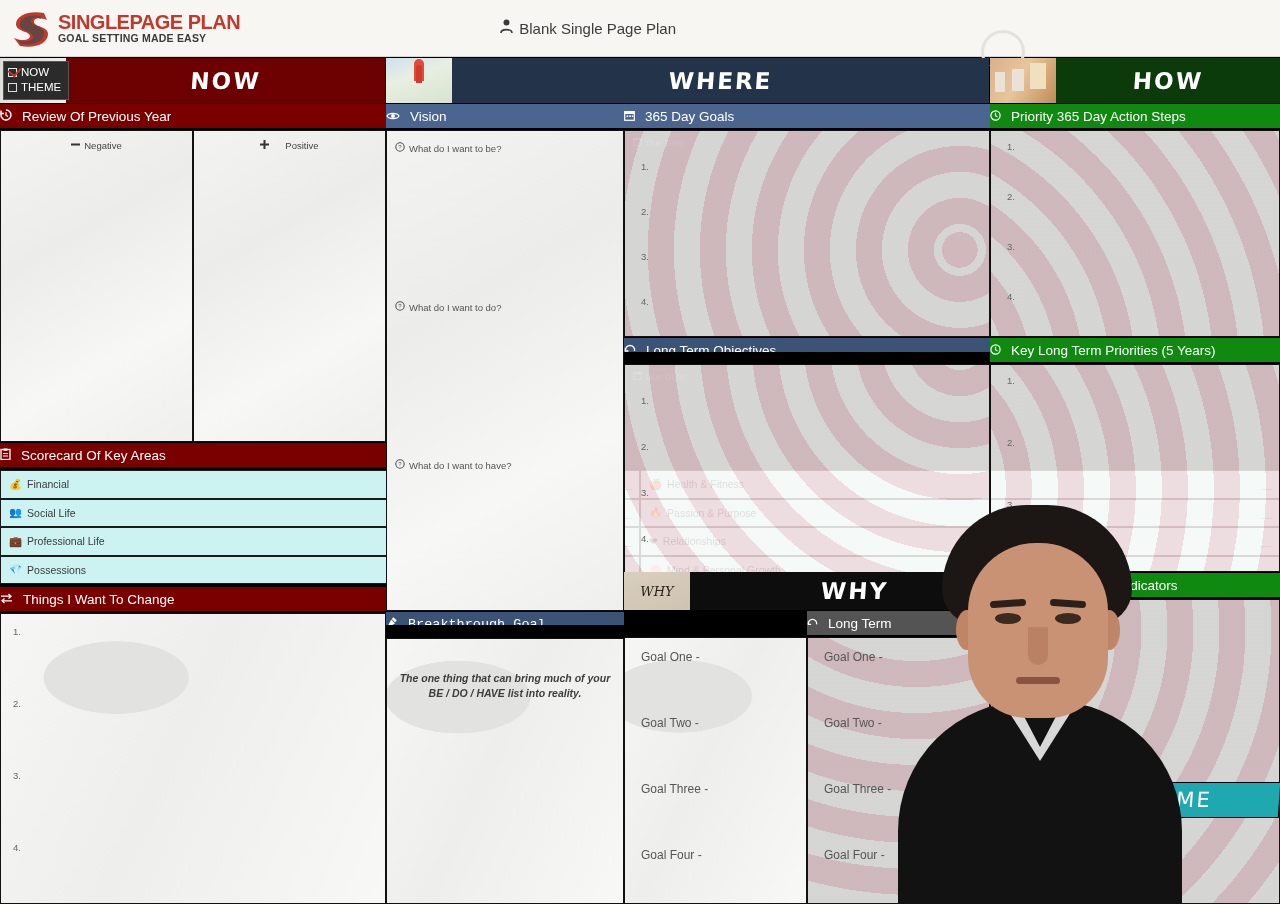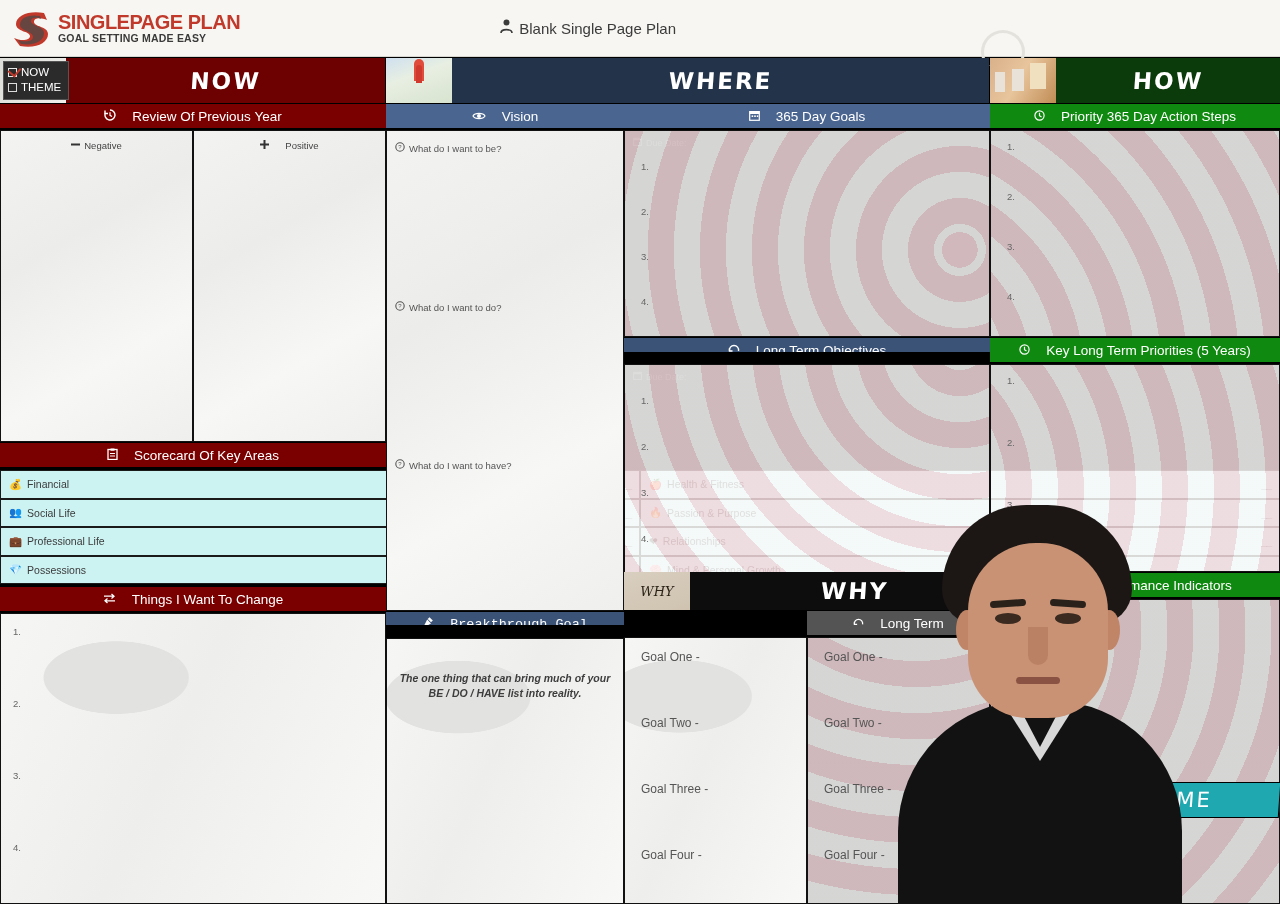--- a/index.html
+++ b/index.html
@@ -60,22 +60,22 @@
      background:#d03a2e; border-radius:3px 3px 0 0; box-shadow:0 -4px 0 2px #e04b3c; }
   .thumb-candle { background:linear-gradient(120deg,#d9b08a,#e8c59c 45%,#c08c55); position:relative; }
   .thumb-candle::after{ content:""; position:absolute; right:10px; top:5px; width:16px; height:26px;
      background:#f0e0c0; box-shadow:-20px 4px 0 -2px #e9e2d8,-38px 6px 0 -3px #e9e2d8; }
   .thumb-why { background:linear-gradient(160deg,#d9cfc0,#cfc3b0); position:relative; color:#2b2216;
      font-family:"DejaVu Serif",serif; font-size:13px; font-style:italic; display:flex;
      align-items:center; justify-content:center; }
 
   
   .sec-head {
-    height:26px; display:flex; align-items:center; justify-content:center;
-    color:#fff; font-size:13.5px; gap:16px; border-top:1px solid #000; border-bottom:1px solid #000;
+    height:26px; display:flex; align-items:center; 
+    color:#fff; font-size:13.5px; gap:10px; border-top:1px solid #000; border-bottom:1px solid #000;
   }
   .h-maroon { background:#7a0000; }
   .h-blue   { background:#4a6590; }
   .h-navy   { background:#3c5378; }
   .h-green  { background:#108910; }
   .h-gray   { background:#545454; }
 
   
   .panel { position:absolute; overflow:hidden; border:1px solid #111; }
   .fill {

